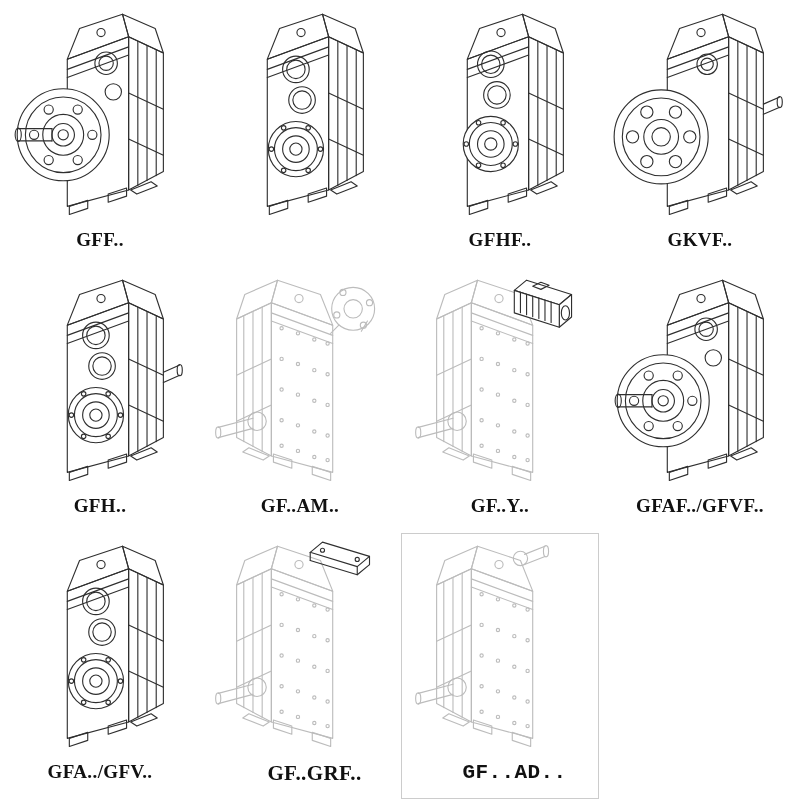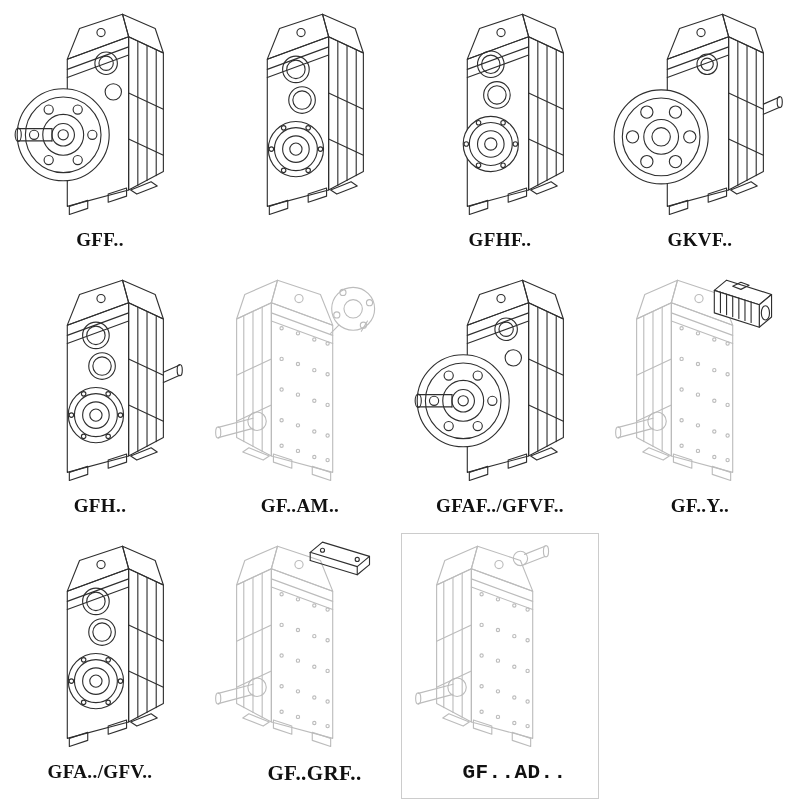--- a/index.html
+++ b/index.html
@@ -276,38 +276,38 @@
         <use href="#ov-dots"></use>
         <use href="#ov-shaft-ll"></use>
         <use href="#ov-adapter-top"></use>
       </g>
     </svg>
     <figcaption class="label">GF..AM..</figcaption>
   </figure>
 
   <figure class="cell">
     <svg class="draw" viewBox="0 0 180 218" role="img">
-      <use href="#gb-body"></use>
-      <use href="#ov-flange-shaft"></use>
-    </svg>
-    <figcaption class="label">GFAF../GFVF..</figcaption>
-  </figure>
-
-  <figure class="cell">
-    <svg class="draw" viewBox="0 0 180 218" role="img">
       <g class="faded">
         <use href="#gb-body" transform="translate(180,0) scale(-1,1)"></use>
         <use href="#ov-dots"></use>
         <use href="#ov-shaft-ll"></use>
       </g>
       <g class="ink">
         <use href="#ov-motor-top"></use>
       </g>
     </svg>
     <figcaption class="label">GF..Y..</figcaption>
+  </figure>
+
+  <figure class="cell">
+    <svg class="draw" viewBox="0 0 180 218" role="img">
+      <use href="#gb-body"></use>
+      <use href="#ov-flange-shaft"></use>
+    </svg>
+    <figcaption class="label">GFAF../GFVF..</figcaption>
   </figure>
 
   <figure class="cell">
     <svg class="draw" viewBox="0 0 180 218" role="img">
       <use href="#gb-body"></use>
       <use href="#ov-two-bore"></use>
     </svg>
     <figcaption class="label">GFA../GFV..</figcaption>
   </figure>
 

